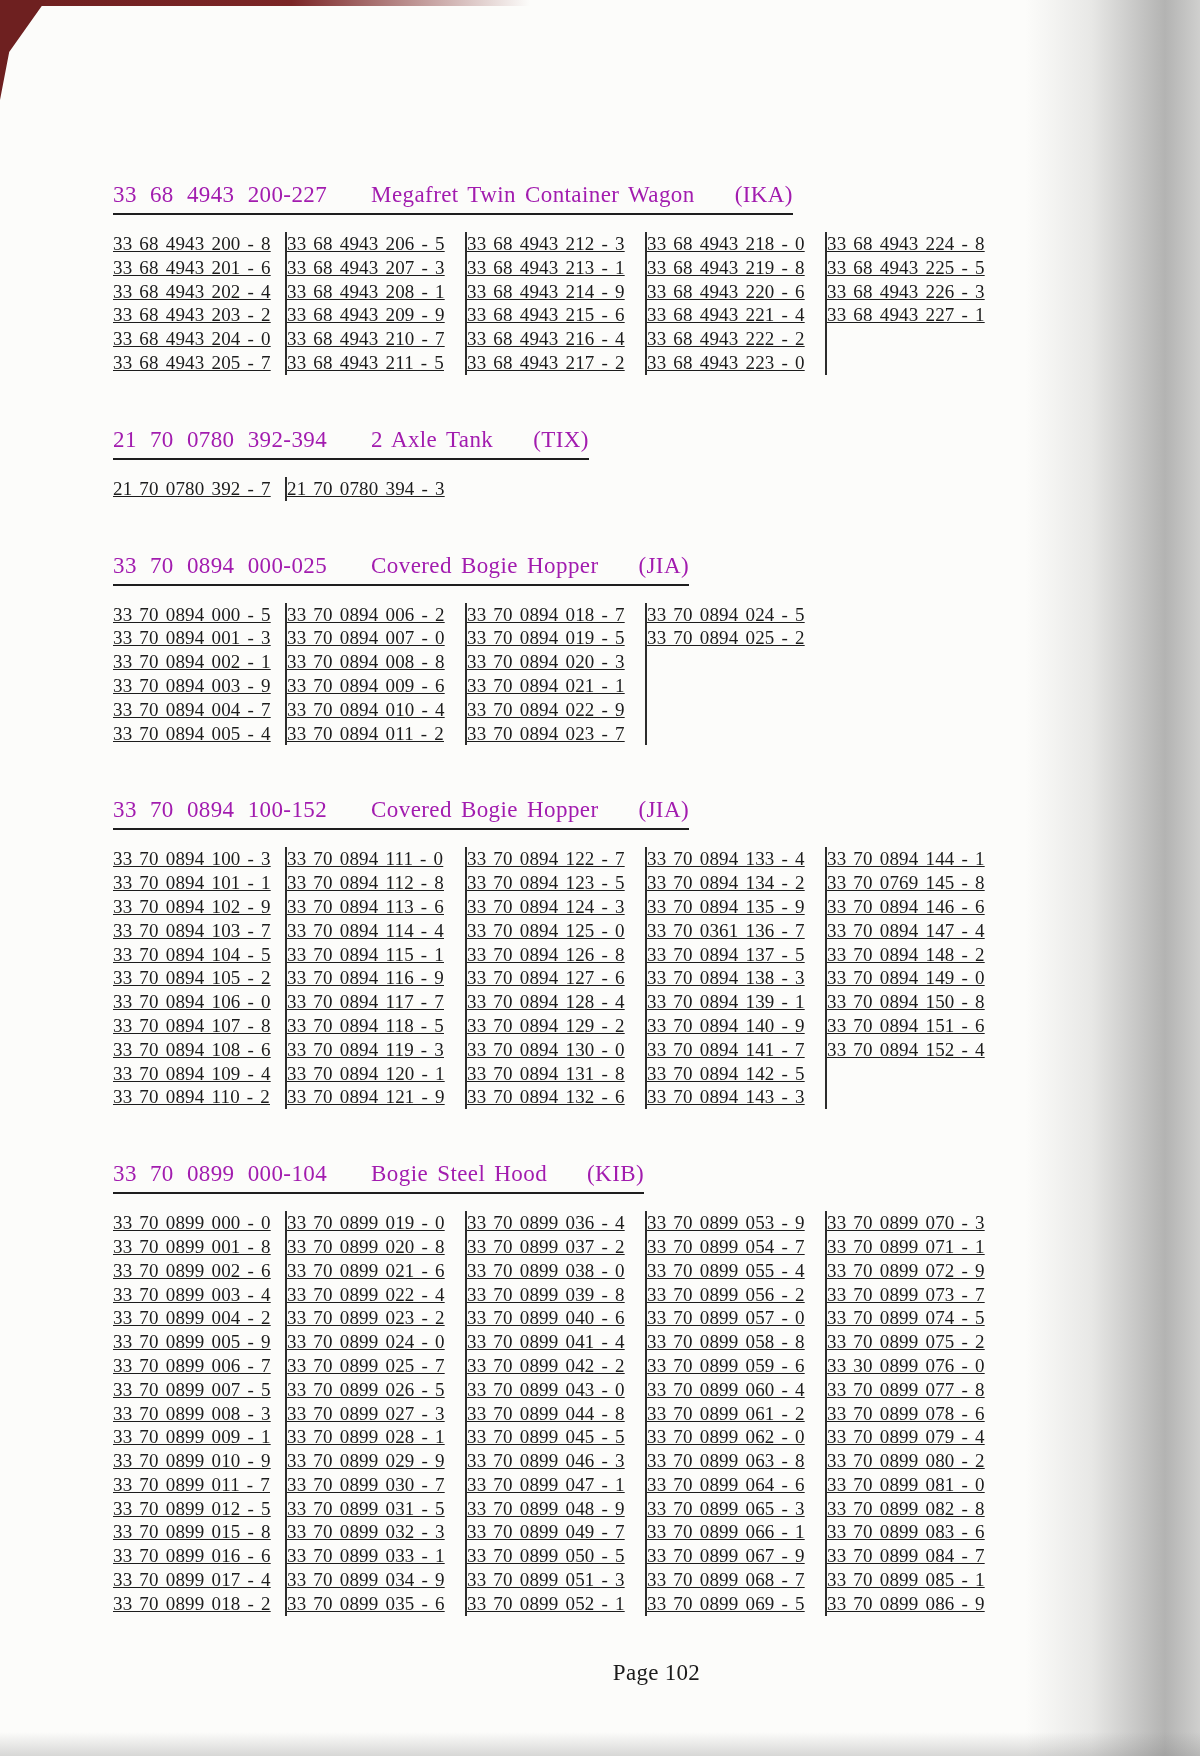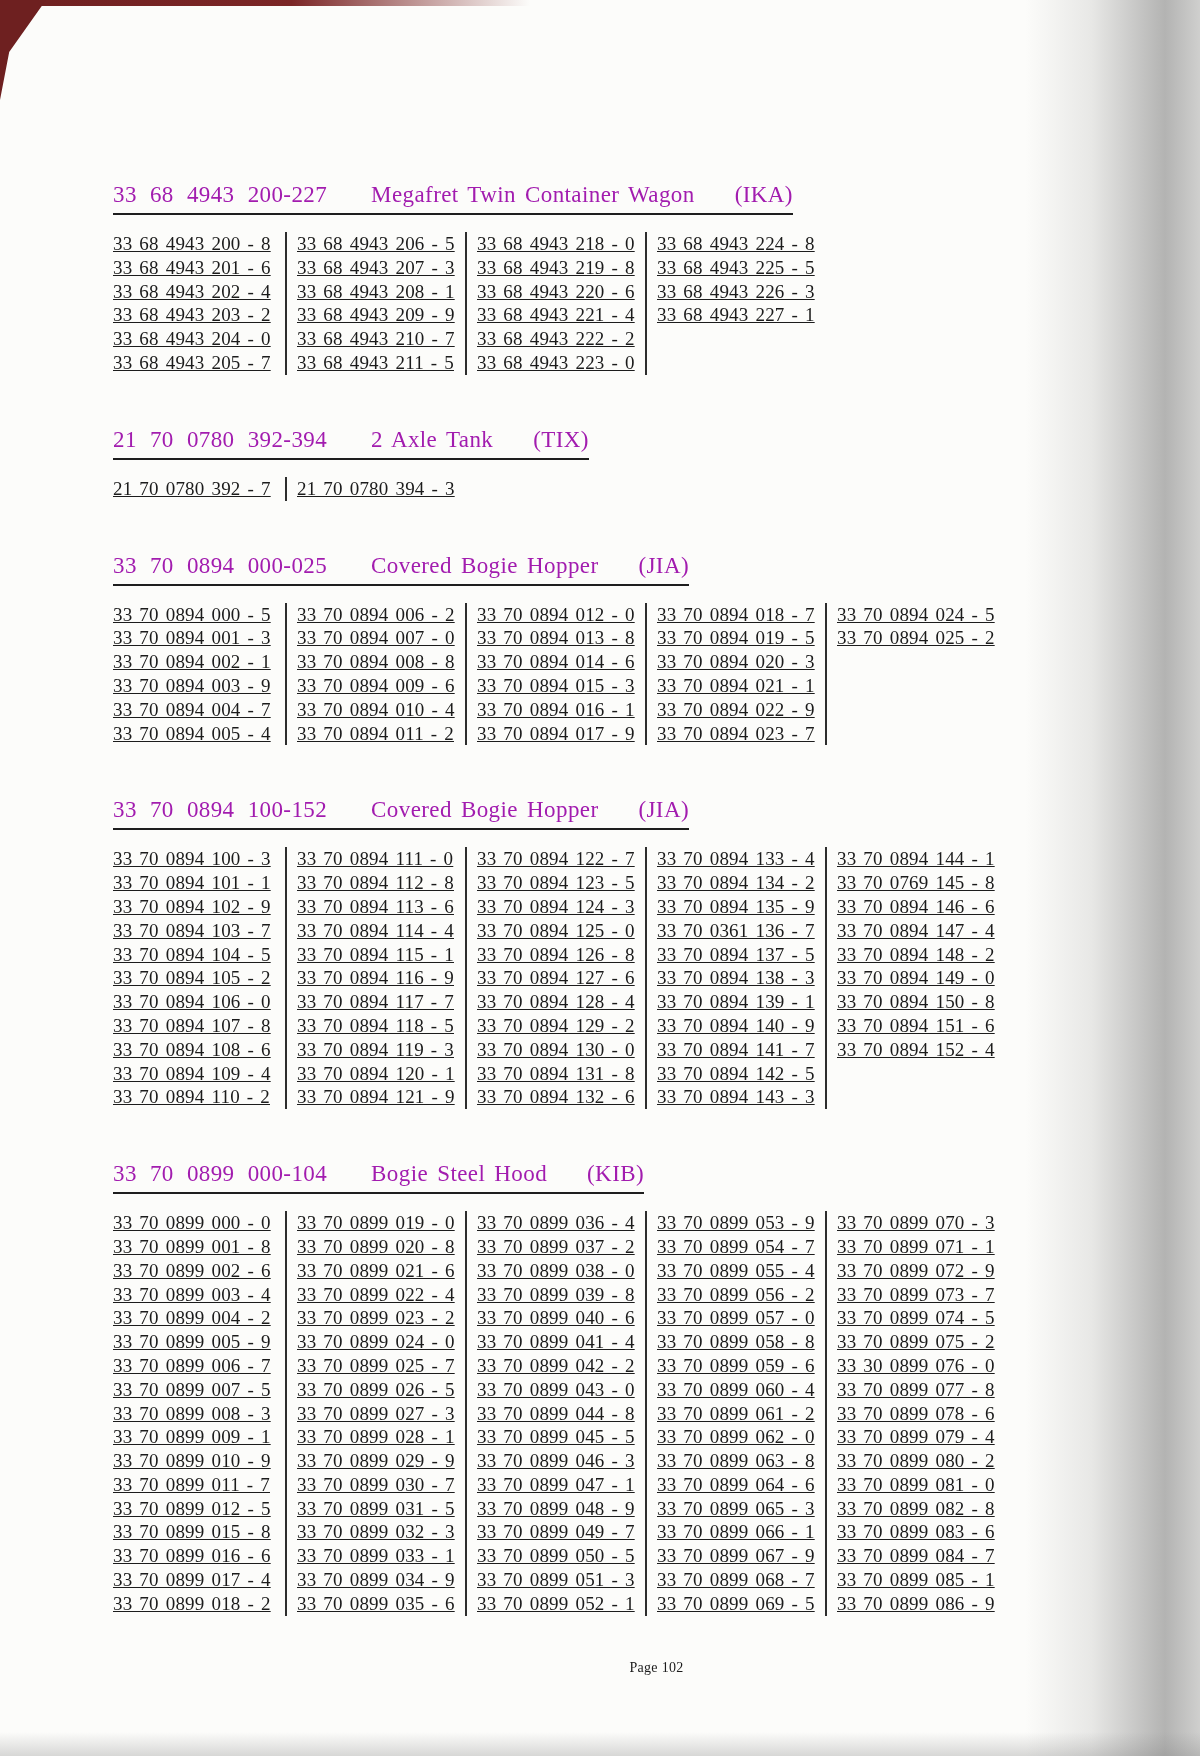--- a/index.html
+++ b/index.html
@@ -19,28 +19,28 @@
     padding-bottom:5px; border-bottom:2.5px solid #1e1e1e;
     white-space:nowrap;
   }
   .h-range { word-spacing:7px; }
   .h-title { margin-left:44px; word-spacing:3px; }
   .h-code  { margin-left:40px; }
 
   .cols { display:flex; margin-top:17px; align-items:stretch;text-decoration:underline; }
   .col { width:180px; box-sizing:border-box; }
   .col:first-child { width:172px; }
-  .col + .col { border-left:2px solid #2d2d2d; padding-left:10px; }
+  .col + .col { border-left:2px solid #2d2d2d; padding-left:0; }
   .cell {
     height:23.8px; line-height:23.8px; font-size:19px;
     word-spacing:2px; letter-spacing:0.2px; white-space:nowrap; color:#1b1b1b;
   }
 
   .footer {
-    margin-top:44px; text-align:center; font-size:14px;
+    margin-top:44px; text-align:center; font-size:23px;
     letter-spacing:0.3px; color:#1b1b1b;
   }
 
   
   .binding-mark {
     position:absolute; top:0; left:0; width:46px; height:100px;
     background:#6e2020; clip-path:polygon(0 0, 100% 0, 20% 52%, 0 100%);
     z-index:3;
   }
   .binding-strip {
@@ -83,20 +83,28 @@
             </div>
             <div class="col">
               <div class="cell">33 68 4943 206 - 5</div>
               <div class="cell">33 68 4943 207 - 3</div>
               <div class="cell">33 68 4943 208 - 1</div>
               <div class="cell">33 68 4943 209 - 9</div>
               <div class="cell">33 68 4943 210 - 7</div>
               <div class="cell">33 68 4943 211 - 5</div>
             </div>
             <div class="col">
+              <div class="cell">33 68 4943 212 - 3</div>
+              <div class="cell">33 68 4943 213 - 1</div>
+              <div class="cell">33 68 4943 214 - 9</div>
+              <div class="cell">33 68 4943 215 - 6</div>
+              <div class="cell">33 68 4943 216 - 4</div>
+              <div class="cell">33 68 4943 217 - 2</div>
+            </div>
+            <div class="col">
               <div class="cell">33 68 4943 218 - 0</div>
               <div class="cell">33 68 4943 219 - 8</div>
               <div class="cell">33 68 4943 220 - 6</div>
               <div class="cell">33 68 4943 221 - 4</div>
               <div class="cell">33 68 4943 222 - 2</div>
               <div class="cell">33 68 4943 223 - 0</div>
             </div>
             <div class="col">
               <div class="cell">33 68 4943 224 - 8</div>
               <div class="cell">33 68 4943 225 - 5</div>
@@ -129,28 +137,20 @@
               <div class="cell">33 70 0894 004 - 7</div>
               <div class="cell">33 70 0894 005 - 4</div>
             </div>
             <div class="col">
               <div class="cell">33 70 0894 006 - 2</div>
               <div class="cell">33 70 0894 007 - 0</div>
               <div class="cell">33 70 0894 008 - 8</div>
               <div class="cell">33 70 0894 009 - 6</div>
               <div class="cell">33 70 0894 010 - 4</div>
               <div class="cell">33 70 0894 011 - 2</div>
-            </div>
-            <div class="col">
-              <div class="cell">33 70 0894 012 - 0</div>
-              <div class="cell">33 70 0894 013 - 8</div>
-              <div class="cell">33 70 0894 014 - 6</div>
-              <div class="cell">33 70 0894 015 - 3</div>
-              <div class="cell">33 70 0894 016 - 1</div>
-              <div class="cell">33 70 0894 017 - 9</div>
             </div>
             <div class="col">
               <div class="cell">33 70 0894 018 - 7</div>
               <div class="cell">33 70 0894 019 - 5</div>
               <div class="cell">33 70 0894 020 - 3</div>
               <div class="cell">33 70 0894 021 - 1</div>
               <div class="cell">33 70 0894 022 - 9</div>
               <div class="cell">33 70 0894 023 - 7</div>
             </div>
             <div class="col">

